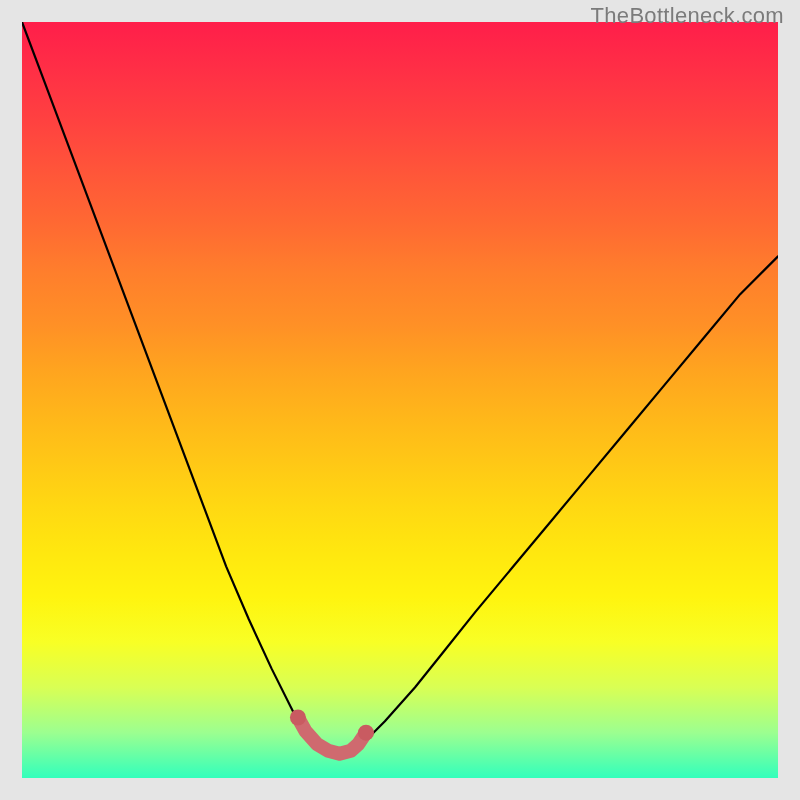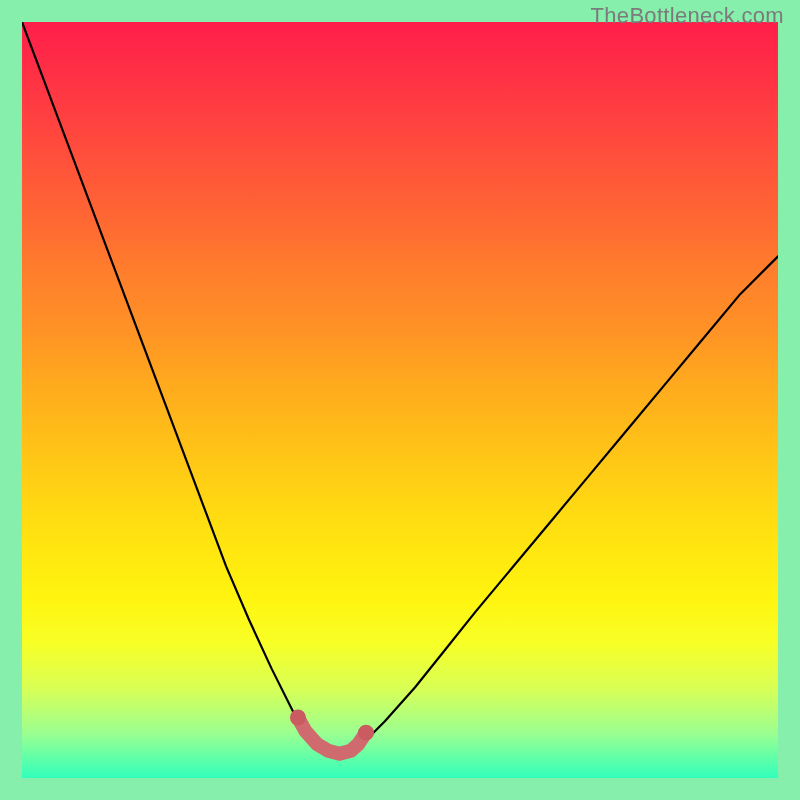--- a/index.html
+++ b/index.html
@@ -9,21 +9,21 @@
     height: 800px;
     background: #000;
     overflow: hidden;
   }
   .frame {
     position: absolute;
     left: 0;
     top: 0;
     width: 800px;
     height: 800px;
-    background: #86efac;
+    background: #e5e5e5;
   }
   .plot {
     position: absolute;
     left: 22px;
     top: 22px;
     width: 756px;
     height: 756px;
     overflow: hidden;
   }
   .gradient {

